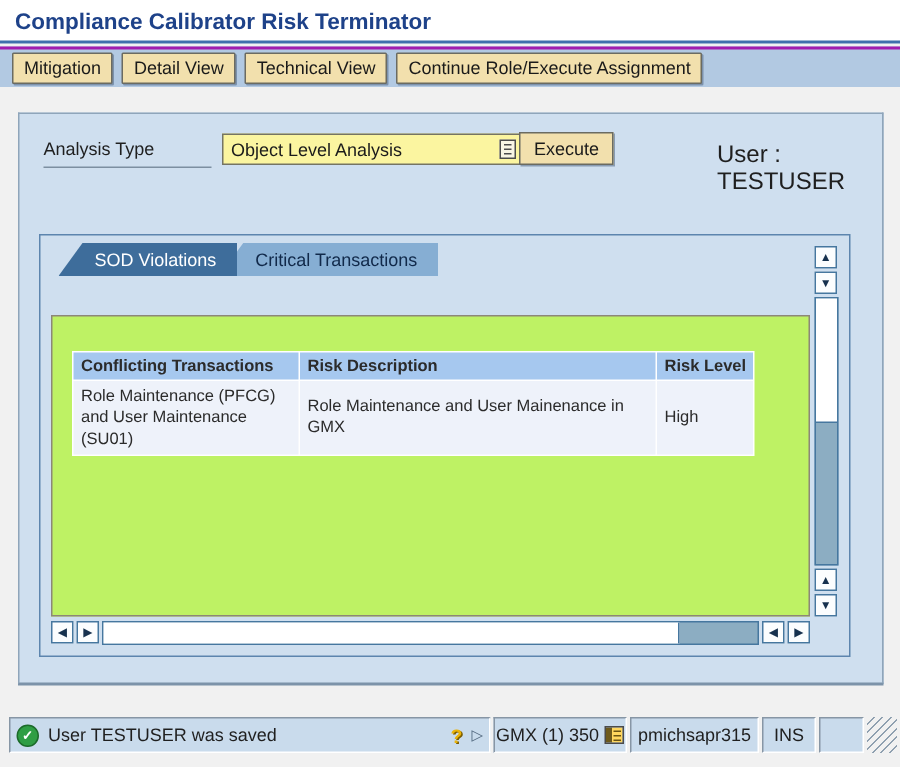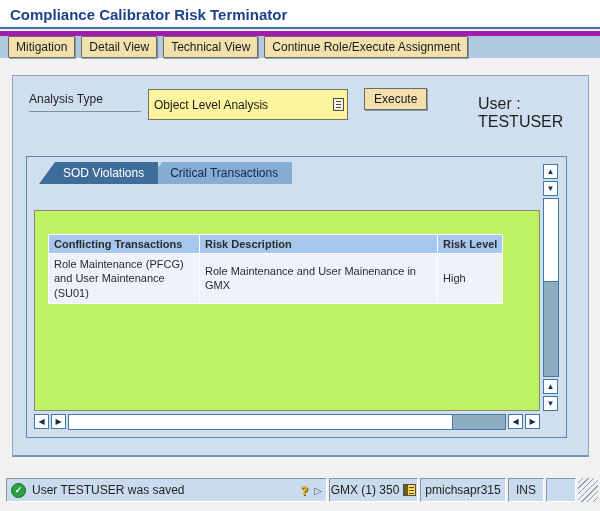--- a/index.html
+++ b/index.html
@@ -6,29 +6,29 @@
   body{
     width:600px;height:511px;position:relative;overflow:hidden;
     background:#f1f1f1;
     font-family:"Liberation Sans", sans-serif;
     -webkit-font-smoothing:antialiased;
   }
   
   .titlebar{position:absolute;top:0;left:0;width:600px;height:29px;background:#ffffff;border-bottom:2px solid #3f6fac;box-sizing:border-box;}
   .titlebar .title{margin:0;padding:6px 0 0 10px;font-size:15px;font-weight:bold;color:#1e4289;}
   
-  .toolbar{position:absolute;top:31px;left:0;width:600px;height:27px;background:#b2c9e2;border-top:5px solid #a21caf;box-sizing:border-box;display:flex;gap:6px;padding-left:8px;}
+  .toolbar{position:absolute;top:31px;left:0;width:600px;height:27px;background:#b2c9e2;border-top:2px solid #a21caf;box-sizing:border-box;display:flex;align-items:center;gap:6px;padding-left:8px;}
   .tb-btn{background:#f2e0ad;border:1px solid #6b6b61;box-shadow:1px 1px 0 rgba(80,100,130,.55);border-radius:1px;font-size:12px;color:#1a1a1a;padding:2px 7px 3px;font-family:inherit;cursor:default;white-space:nowrap;}
   
   .main-panel{position:absolute;left:12px;top:75px;width:577px;height:381px;background:#cfdfef;border:1px solid #8fa5ba;border-bottom-color:#7d93a9;box-shadow:0 1px 0 #7d93a9;box-sizing:border-box;}
   .analysis-label{position:absolute;left:16px;top:16px;width:112px;padding-bottom:5px;border-bottom:1px solid #7d8fa1;font-size:12px;color:#1f1f1f;}
-  .combo{position:absolute;left:135px;top:13px;width:200px;height:31px;background:#fbf5a0;border:1px solid #757463;box-sizing:border-box;display:flex;align-items:center;justify-content:space-between;padding:0 3px 0 5px;font-size:12px;color:#1b1b1b;cursor:default;}
+  .combo{position:absolute;left:135px;top:13px;width:200px;height:21px;background:#fbf5a0;border:1px solid #757463;box-sizing:border-box;display:flex;align-items:center;justify-content:space-between;padding:0 3px 0 5px;font-size:12px;color:#1b1b1b;cursor:default;}
   .combo-icon{width:11px;height:13px;border:1px solid #4c4c4c;background:#f8f5e4;position:relative;box-sizing:border-box;}
   .combo-icon::before{content:"";position:absolute;left:2px;right:2px;top:2px;height:1px;background:#4c4c4c;box-shadow:0 3px 0 #4c4c4c,0 6px 0 #4c4c4c;}
-  .execute-btn{position:absolute;left:351px;top:12px;background:#f2e0ad;border:1px solid #6b6b61;box-shadow:1px 1px 0 rgba(80,100,130,.55);font-size:12px;color:#1a1a1a;padding:3px 9px;font-family:inherit;cursor:default;}
+  .execute-btn{position:absolute;left:333px;top:12px;background:#f2e0ad;border:1px solid #6b6b61;box-shadow:1px 1px 0 rgba(80,100,130,.55);font-size:12px;color:#1a1a1a;padding:3px 9px;font-family:inherit;cursor:default;}
   .user-label{position:absolute;left:465px;top:19px;font-size:16px;color:#1f1f1f;}
   
   .tabs{position:absolute;left:26px;top:58px;display:flex;align-items:flex-end;margin-top:28px;}
   .tab{height:22px;display:flex;align-items:center;font-size:12px;padding:0 14px 0 24px;clip-path:polygon(16px 0,100% 0,100% 100%,0 100%);cursor:default;white-space:nowrap;}
   .tab.active{background:#3e6d9b;color:#ffffff;position:relative;z-index:2;}
   .tab.inactive{background:#86aed3;color:#11294a;margin-left:-12px;z-index:1;}
   
   .tab-content{position:absolute;left:13px;top:80px;width:541px;height:282px;border:1px solid #5d85ae;box-sizing:border-box;padding:7px;display:flex;flex-direction:column;}
   .content-row{flex:1;display:flex;gap:3px;min-height:0;}
   .grid-container{flex:1;background:#bef264;border:1px solid #8d8778;position:relative;box-sizing:border-box;overflow:hidden;margin-top:46px;}

